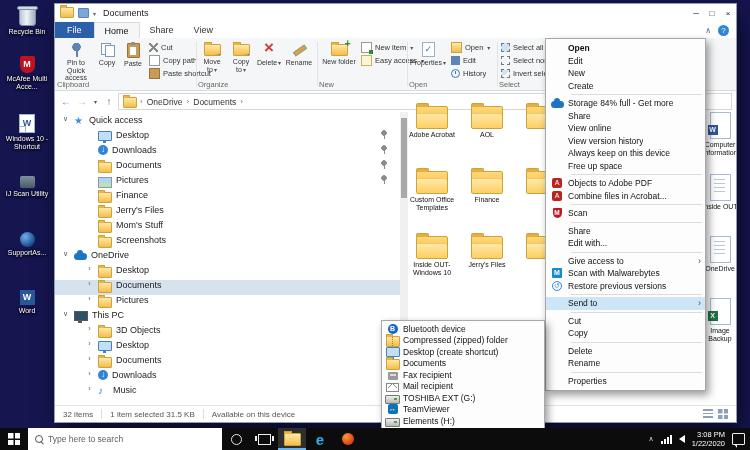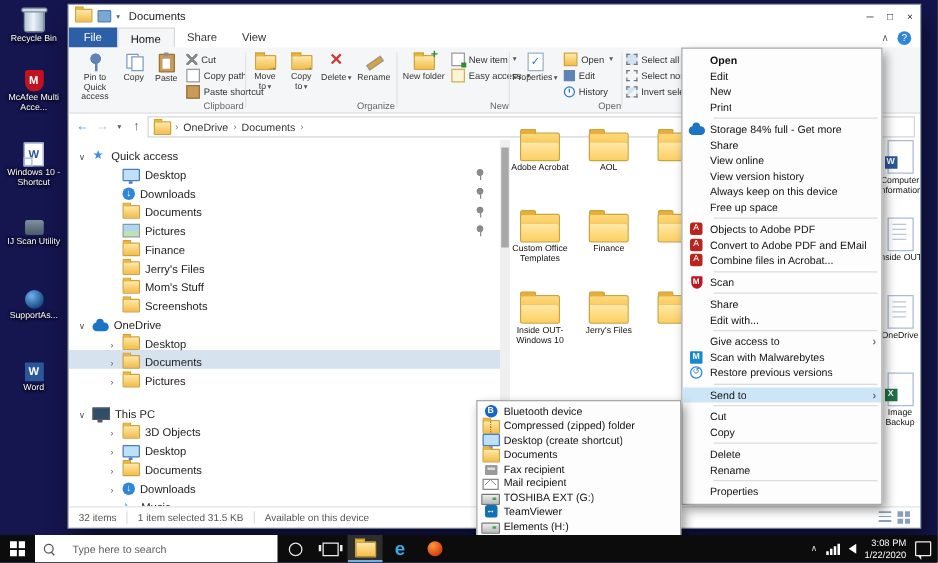--- a/index.html
+++ b/index.html
@@ -77,21 +77,21 @@
   .tab{font-size:9px;color:#333;padding:0 10px;display:flex;align-items:center}
   .tabfile{background:#2b5fa8;color:#fff;padding:0 12px}
   .tabsel{background:#f5f6f7;border:1px solid #dadbdc;border-bottom:0;color:#111}
   .ribright{margin-left:auto;display:flex;align-items:center;gap:7px;padding-right:7px}
   .rcollapse{color:#666;font-size:8px}
   .rhelp{width:11px;height:11px;border-radius:50%;background:#2f86d6;color:#fff;font-size:8px;line-height:11px;text-align:center}
   
   .ribbon{position:absolute;top:34px;left:0;right:0;height:52px;background:#f5f6f7;border-bottom:1px solid #dadbdc}
   .rgroup{position:absolute;top:0;bottom:0}
   .rsep{position:absolute;top:4px;bottom:4px;width:1px;background:#e2e3e4}
-  .rglab{position:absolute;bottom:1px;left:0;right:0;text-align:right;font-size:7.5px;color:#666}
+  .rglab{position:absolute;bottom:1px;left:0;right:0;text-align:left;font-size:7.5px;color:#666}
   .rbig{position:absolute;top:2px;height:38px;display:flex;flex-direction:column;align-items:center;gap:1px}
   .rblab{font-size:7px;line-height:7.5px;text-align:center;color:#333}
   .rsmalls{position:absolute;top:3px}
   .rsmall{height:13px;display:flex;align-items:center;font-size:7.5px;color:#333;gap:3px;white-space:nowrap}
   .darr{font-size:6px;color:#555;margin-left:1px}
   .ri{width:15px;height:15px;margin:2px 0 1px}
   .ri-pin{background-image:radial-gradient(circle at 7.5px 5px,#5f83b5 4px,transparent 4.5px),linear-gradient(#5f83b5,#5f83b5);
     background-size:15px 15px,2px 6px;background-position:0 0,7px 9px;background-repeat:no-repeat}
   .ri-copy::before,.ri-copy::after{content:"";position:absolute;width:8px;height:10px;background:#fff;border:1px solid #7d9bbd}
   .ri-copy::before{left:1px;top:1px}.ri-copy::after{left:5px;top:3px}
@@ -129,21 +129,21 @@
   .bcbox{width:516px;height:17px;border:1px solid #d6d6d6;display:flex;align-items:center;padding:0 4px;gap:3px;font-size:8.5px;color:#333;box-sizing:border-box}
   .bcsegs{display:flex;align-items:center;gap:3px}
   .bseg{padding:0 1px}
   .bchev{color:#777;font-size:8px}
   .refr{margin-left:auto;color:#777;font-size:9px}
   .searchbox{flex:1;height:17px;border:1px solid #d6d6d6;display:flex;align-items:center;padding:0 4px;box-sizing:border-box}
   .mag{width:6px;height:6px;border:1px solid #777;border-radius:50%;position:relative;flex:none}
   .mag::after{content:"";position:absolute;left:5px;top:5px;width:4px;height:1px;background:#777;transform:rotate(45deg);transform-origin:0 0}
   
   #navpane{position:absolute;top:108px;left:0;width:345px;bottom:16px;padding-top:3px;overflow:hidden}
-  .trow{display:flex;align-items:flex-end;height:15px;font-size:9px;color:#1c1c1c;gap:4px}
+  .trow{display:flex;align-items:flex-start;height:15px;font-size:9px;color:#1c1c1c;gap:4px}
   .trow.sel{background:#d6e2ee}
   .chev{width:9px;text-align:center;color:#555;font-size:7px;flex:none}
   .tlab{white-space:nowrap}
   .vscroll{position:absolute;left:345px;width:8px;top:108px;bottom:16px;background:#f0f0f0}
   .vthumb{position:absolute;left:1px;right:1px;top:6px;height:80px;background:#a8a8a8}
   
   .fitem{position:absolute;width:52px;z-index:1}
   .fitem.rcol{width:40px}
   .flab{font-size:7px;line-height:8px;text-align:center;color:#111;margin-top:2px;word-break:break-word}
   .bigfold{width:30px;height:21px;margin:0 auto;background:linear-gradient(180deg,#ffd978,#f2b33d);border:1px solid #caa53d;border-radius:2px;position:relative}
@@ -170,21 +170,21 @@
   .marr{margin-left:auto;color:#444;font-size:9px;padding-left:4px}
   .msep{height:1px;background:#dcdcdc;margin:2px 3px 2px 25px}
   #sendto-menu{position:absolute;left:381px;top:320px;width:164px;background:#fdfdfd;border:1px solid #a8a8a8;box-shadow:3px 4px 8px rgba(0,0,0,.4);padding:2px 0;z-index:51;box-sizing:border-box}
   .smrow{display:flex;align-items:center;height:11.5px;font-size:8.5px;color:#111}
   .smicw{width:21px;display:flex;justify-content:center;flex:none}
   
   #taskbar{position:absolute;left:0;right:0;bottom:0;height:22px;background:#0c0c0c;display:flex;align-items:center;z-index:60}
   .tbtn{width:28px;height:22px;display:flex;align-items:center;justify-content:center}
   .tbtn.active{background:rgba(255,255,255,.14);box-shadow:inset 0 -2px 0 #6cb2e8}
   .tb-start{width:12px;height:12px;background:linear-gradient(#fff,#fff) 0 0/5.5px 5.5px no-repeat,linear-gradient(#fff,#fff) 6.5px 0/5.5px 5.5px no-repeat,linear-gradient(#fff,#fff) 0 6.5px/5.5px 5.5px no-repeat,linear-gradient(#fff,#fff) 6.5px 6.5px/5.5px 5.5px no-repeat}
-  .tsearch{width:194px;height:22px;background:#fff;display:flex;align-items:center;gap:15px;padding:0 7px;box-sizing:border-box}
+  .tsearch{width:194px;height:22px;background:#fff;display:flex;align-items:center;gap:5px;padding:0 7px;box-sizing:border-box}
   .tstext{font-size:8.5px;color:#606060;white-space:nowrap}
   .magdark{border-color:#555}.magdark::after{background:#555}
   .tb-cortana{width:11px;height:11px;border:1.5px solid #e6e6e6;border-radius:50%;box-sizing:border-box}
   .tb-taskview{width:11px;height:9px;border:1px solid #eee;position:relative}
   .tb-taskview::before{content:"";position:absolute;left:-4px;top:1px;width:2px;height:5px;background:#eee}
   .tb-taskview::after{content:"";position:absolute;right:-4px;top:1px;width:2px;height:5px;background:#eee}
   .tb-fold{width:15px;height:11px;background:linear-gradient(#ffe9a8,#f3bd4a);border:1px solid #caa03c;border-radius:1px;position:relative}
   .tb-fold::before{content:"";position:absolute;top:-3px;left:-1px;width:6px;height:2px;background:#eab640;border:1px solid #caa03c;border-bottom:0}
   .tb-edge{color:#35abe8;font-size:15px;font-weight:bold;line-height:15px}
   .tb-red{width:12px;height:12px;border-radius:50%;background:radial-gradient(circle at 35% 30%,#ff9a3c,#e04a18 60%,#b23312)}
@@ -453,21 +453,21 @@
         <div class="trow sel" style="padding-left: 30px;">
           <div class="chev">›</div>
           <div class="ic ic-folder"></div>
           <div class="tlab">Documents</div>
         </div>
         <div class="trow" style="padding-left: 30px;">
           <div class="chev">›</div>
           <div class="ic ic-folder"></div>
           <div class="tlab">Pictures</div>
         </div>
-        <div class="trow" style="padding-left: 6px; margin-top: 11px;">
+        <div class="trow" style="padding-left: 6px;">
           <div class="chev">∨</div>
           <div class="ic ic-pc"></div>
           <div class="tlab">This PC</div>
         </div>
         <div class="trow" style="padding-left: 30px;">
           <div class="chev">›</div>
           <div class="ic ic-folder"></div>
           <div class="tlab">3D Objects</div>
         </div>
         <div class="trow" style="padding-left: 30px;">
@@ -568,21 +568,21 @@
       <div class="mrow">
         <div class="micw"></div>
         <div class="mtxt">Edit</div>
       </div>
       <div class="mrow">
         <div class="micw"></div>
         <div class="mtxt">New</div>
       </div>
       <div class="mrow">
         <div class="micw"></div>
-        <div class="mtxt">Print</div>
+        <div class="mtxt">Create</div>
       </div>
       <div class="msep"></div>
       <div class="mrow">
         <div class="micw">
           <div class="ic ic-onedrive"></div>
         </div>
         <div class="mtxt">Storage 84% full - Get more</div>
       </div>
       <div class="mrow">
         <div class="micw"></div>
@@ -603,26 +603,20 @@
       <div class="mrow">
         <div class="micw"></div>
         <div class="mtxt">Free up space</div>
       </div>
       <div class="msep"></div>
       <div class="mrow">
         <div class="micw">
           <div class="ic ic-adobe-pdf"></div>
         </div>
         <div class="mtxt">Objects to Adobe PDF</div>
-      </div>
-      <div class="mrow">
-        <div class="micw">
-          <div class="ic ic-adobe-pdf"></div>
-        </div>
-        <div class="mtxt">Convert to Adobe PDF and EMail</div>
       </div>
       <div class="mrow">
         <div class="micw">
           <div class="ic ic-acrobat"></div>
         </div>
         <div class="mtxt">Combine files in Acrobat...</div>
       </div>
       <div class="msep"></div>
       <div class="mrow">
         <div class="micw">

